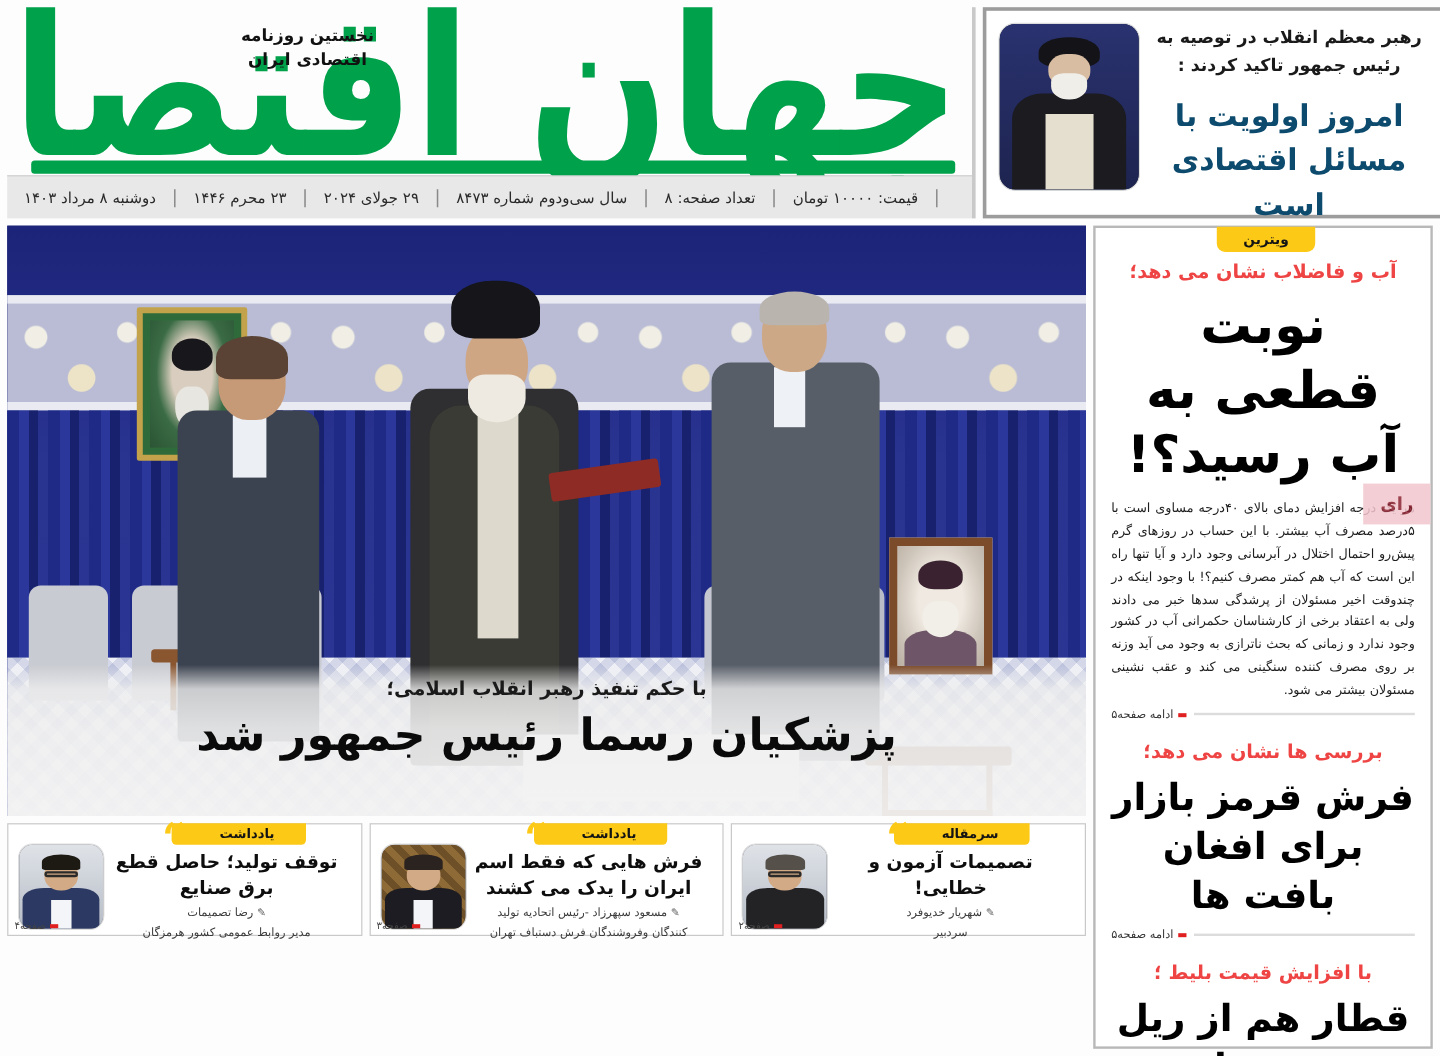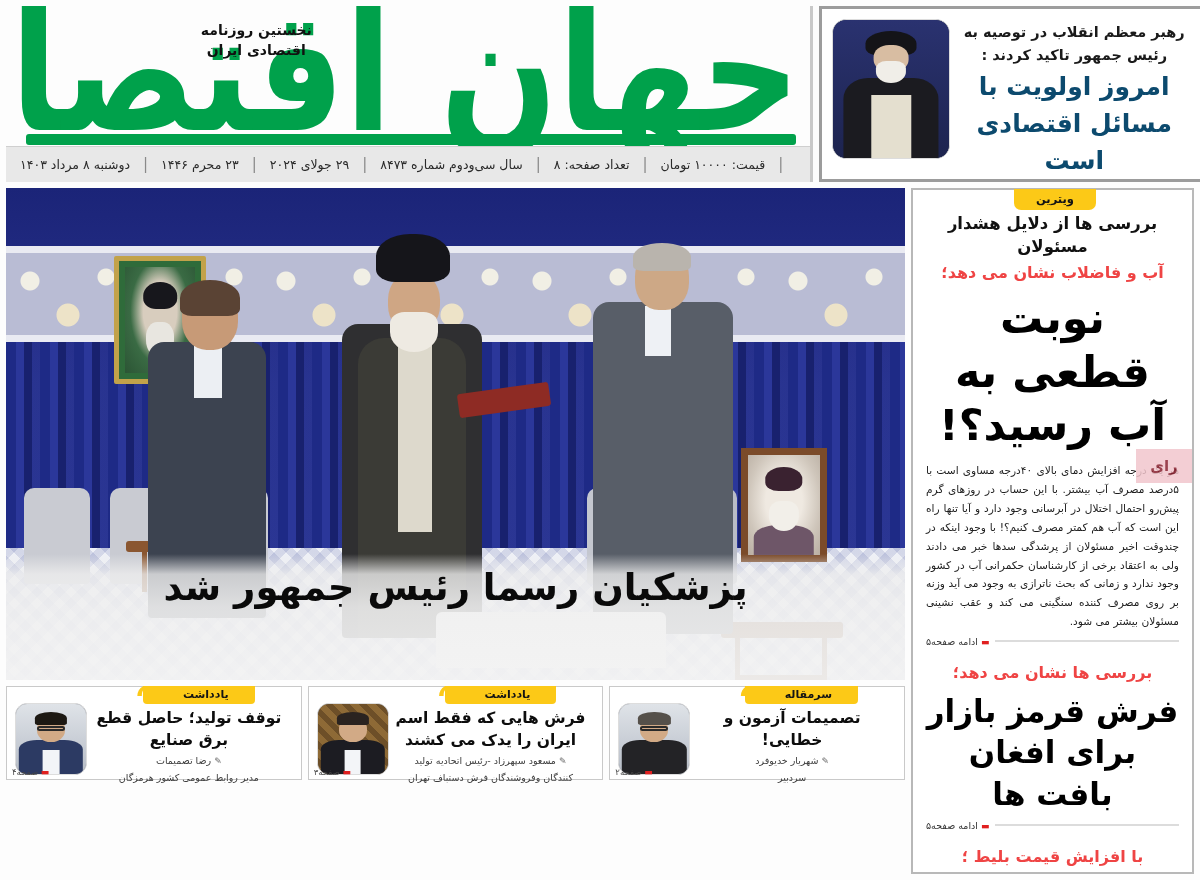--- a/index.html
+++ b/index.html
@@ -114,20 +114,21 @@
     text-align: center;
     padding: 2px 8px 0 4px;
     display: flex;
     flex-direction: column;
   }
   .leader-kicker {
     font-size: 14.5px;
     line-height: 1.62;
     color: #1a1a1a;
     font-weight: 600;
+    margin-bottom: 10px;
   }
   .leader-head {
     font-size: 25px;
     line-height: 1.48;
     font-weight: bold;
     color: #0c4a6e;
     letter-spacing: -0.3px;
   }
   .leader-page {
     margin-top: auto;
@@ -585,20 +586,21 @@
         <div class="man man-c">
           <div class="torso"></div>
           <div class="shirt"></div>
           <div class="head"></div>
           <div class="hair"></div>
         </div>
 
         <div class="docpile"></div>
 
         <div class="hero-overlay">
+          <div class="hero-kicker">با حکم تنفیذ رهبر انقلاب اسلامی؛</div>
           <div class="hero-head">پزشکیان رسما رئیس جمهور شد</div>
         </div>
       </div>
 
       <div class="cards">
 
         <div class="card">
           <div class="card-quote">“</div>
           <div class="card-badge">یادداشت</div>
           <div class="card-photo">
@@ -671,21 +673,20 @@
           </div>
         </div>
 
       </div>
     </div>
 
     <div class="side-col">
       <div class="side-badge">ویترین</div>
 
       <div>
-        <div class="s-kicker-dark">بررسی ها از دلایل هشدار مسئولان</div>
         <div class="s-kicker-red">آب و فاضلاب نشان می دهد؛</div>
         <div class="s-head-xl">نوبت قطعی به آب رسید؟!</div>
         <div class="s-lede">
           <span class="s-watermark">رای</span>
           <span>هر یک درجه افزایش دمای بالای ۴۰درجه مساوی است با ۵درصد مصرف آب بیشتر. با این حساب در روزهای گرم پیش‌رو احتمال اختلال در آبرسانی وجود دارد و آیا تنها راه این است که آب هم کمتر مصرف کنیم؟! با وجود اینکه در چندوقت اخیر مسئولان از پرشدگی سدها خبر می دادند ولی به اعتقاد برخی از کارشناسان حکمرانی آب در کشور وجود ندارد و زمانی که بحث ناترازی به وجود می آید وزنه بر روی مصرف کننده سنگینی می کند و عقب نشینی مسئولان بیشتر می شود.</span>
         </div>
         <div class="s-contline">
           <span class="s-cont">
             <span class="flag">▬</span>
             <span>ادامه صفحه۵</span>

